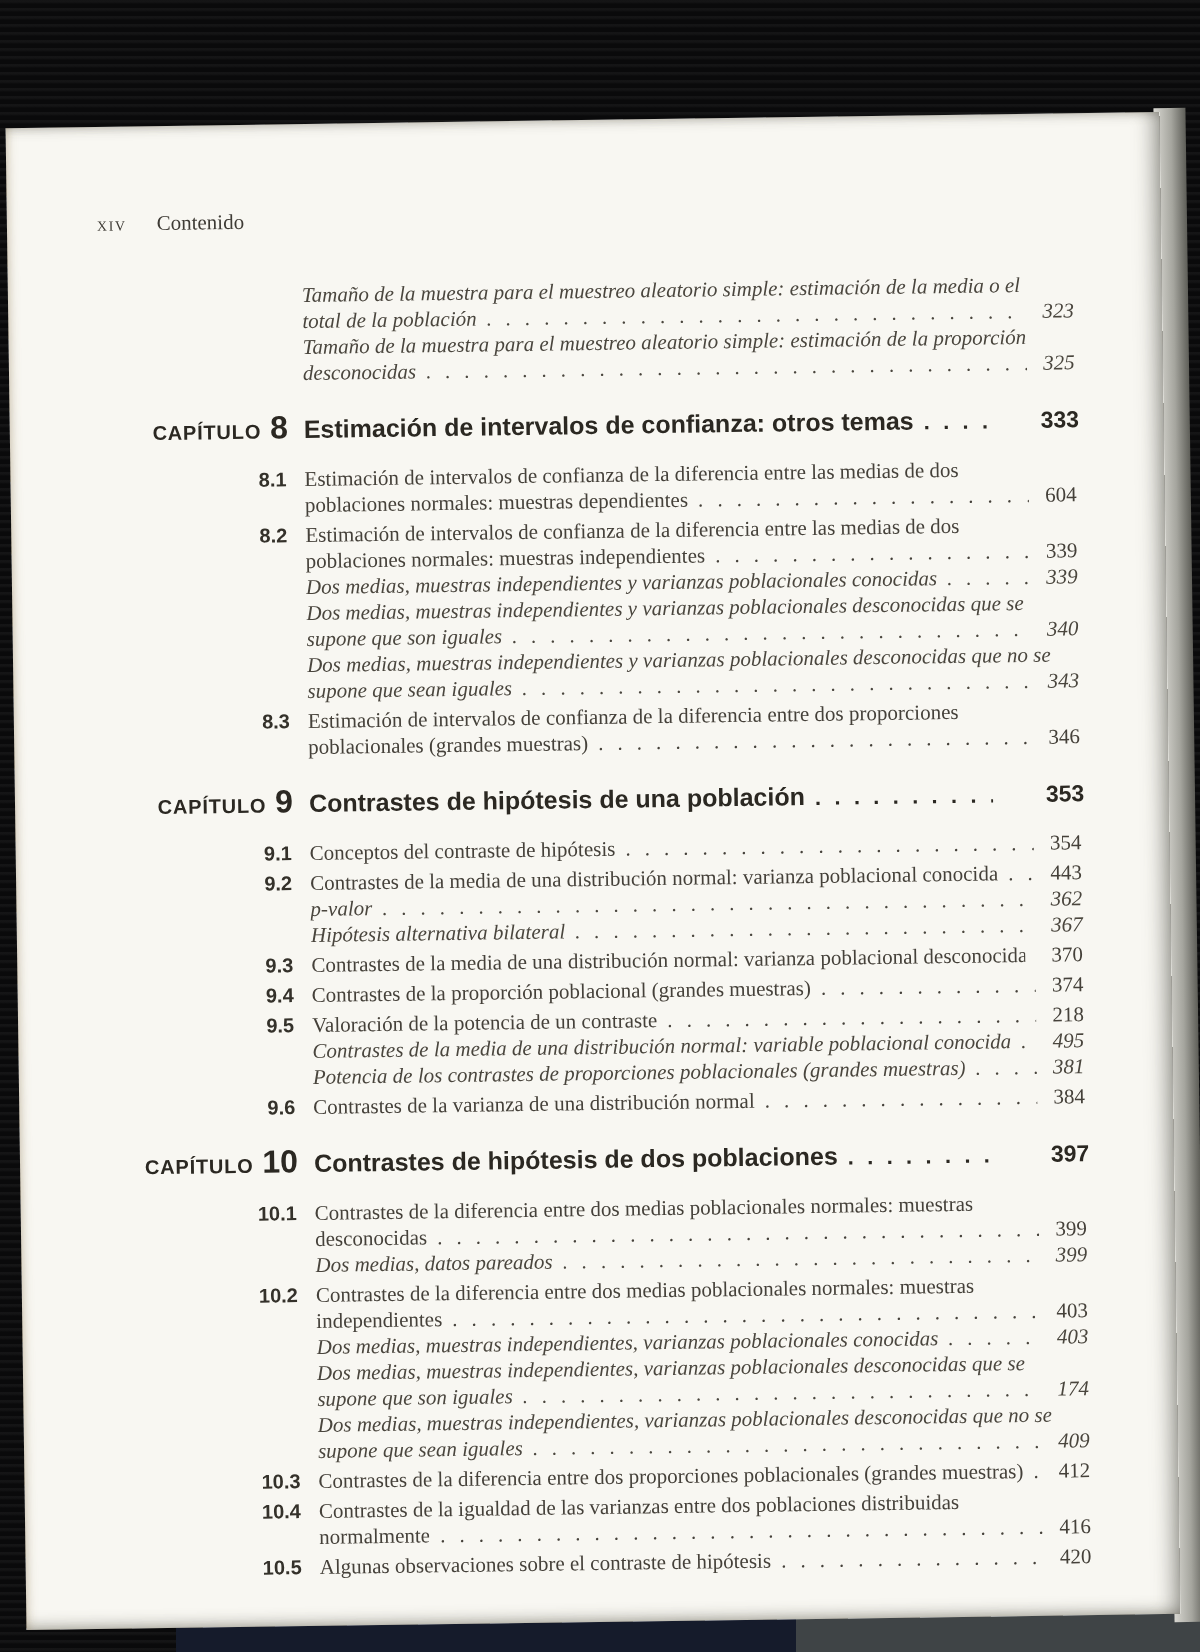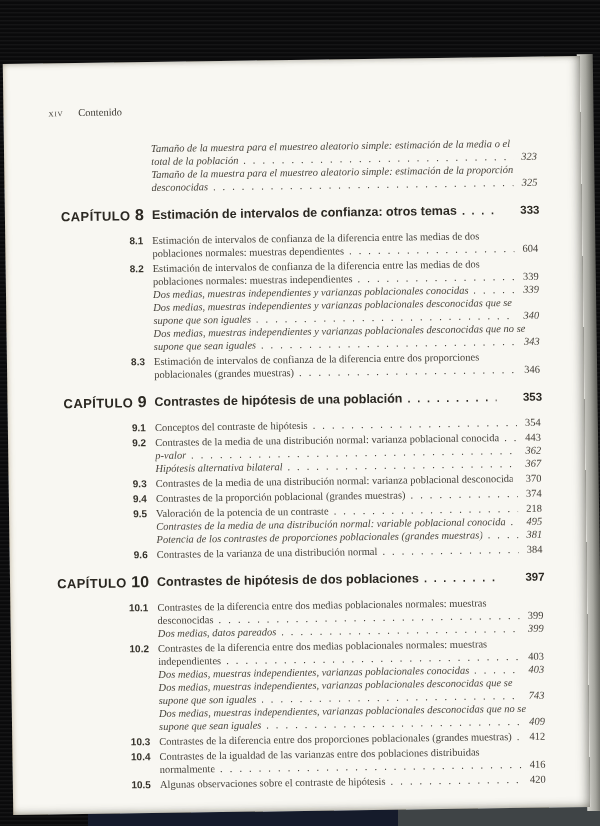--- a/index.html
+++ b/index.html
@@ -39,21 +39,21 @@
   .pg { flex:0 0 auto; min-width:24px; text-align:center; }
 
   .entry.section { margin-top:2px; }
   .entry.section .label { padding-right:9px; font-family:"Liberation Sans",sans-serif; font-weight:bold; font-size:10px; color:#34312a; line-height:13px; }
 
   .entry.sub .body { font-style:italic; color:#4a463e; }
   .entry.sub .pg { font-style:italic; }
 
   .entry.chapter { margin-top:13px; margin-bottom:9px; }
   .entry.chapter .label { padding-right:8px; line-height:16px; color:#2b2822; white-space:nowrap; }
-  .entry.chapter .cap { font-family:"Liberation Sans",sans-serif; font-weight:bold; font-size:13px; letter-spacing:0.4px; }
+  .entry.chapter .cap { font-family:"Liberation Sans",sans-serif; font-weight:bold; font-size:10px; letter-spacing:0.4px; }
   .entry.chapter .capnum { font-family:"Liberation Sans",sans-serif; font-weight:bold; font-size:16px; }
   .entry.chapter .line { line-height:16px; height:16px; }
   .entry.chapter .body { font-family:"Liberation Sans",sans-serif; font-weight:bold; font-size:12.5px; color:#2b2822; }
   .entry.chapter .leader { letter-spacing:1.8px; font-size:11px; }
   .entry.chapter .pg { font-size:11.5px;margin-left:20px; }
 </style>
 </head>
 <body>
 
 <div class="scene">
@@ -346,21 +346,21 @@
         </div>
         <div class="entry sub">
           <div class="label"></div>
           <div class="body">
             <div class="line">
               <span class="t">Dos medias, muestras independientes, varianzas poblacionales desconocidas que se</span>
             </div>
             <div class="line">
               <span class="t">supone que son iguales</span>
               <span class="leader">. . . . . . . . . . . . . . . . . . . . . . . . . . . . . . . . . . . . . . . . . . . . . . . . . . . . . . . . . . . . . . . . . . . . . . . . . . . . . . . . . . . . . . . . . . . . . . . . . . . . . . . . . . . . . . . . . . . . . . . . . . . . . . . . . . . . . . . . . . . . . . . . . . . . . . . . . . . . . . . . . . . . . . . . . . . . . . . . . . . . . . . . . . . . . . . . . . . . . . . . </span>
-              <span class="pg">743</span>
+              <span class="pg">174</span>
             </div>
           </div>
         </div>
         <div class="entry sub">
           <div class="label"></div>
           <div class="body">
             <div class="line">
               <span class="t">Dos medias, muestras independientes, varianzas poblacionales desconocidas que no se</span>
             </div>
             <div class="line">

